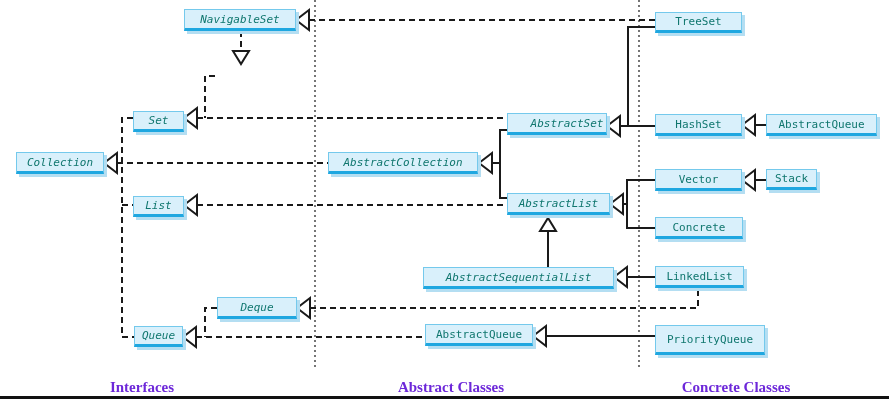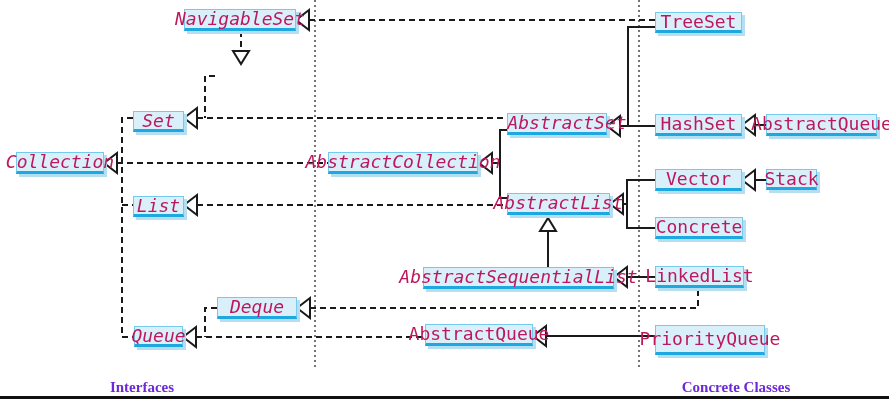--- a/index.html
+++ b/index.html
@@ -7,22 +7,22 @@
     position:relative; width:889px; height:403px; background:#ffffff;
     font-family:"DejaVu Sans Mono", monospace; overflow:hidden;
   }
   #wires { position:absolute; left:0; top:0; z-index:1; }
   .node {
     position:absolute; z-index:2; box-sizing:border-box;
     background:#d9f0fb;
     border:1px solid #74c9ec;
     border-bottom:3px solid #1fa7e0;
     box-shadow:3px 3px 0 #b4def2;
-    color:#be185d;
-    font-size:18px; line-height:1;
+    color:#0f766e;
+    font-size:11px; line-height:1;
     display:flex; align-items:center; justify-content:center;
     white-space:nowrap;
   }
   .node.iface { font-style:italic; }
   .col-label {
     position:absolute; z-index:2; top:379px; width:200px;
     text-align:center;
     font-family:"Liberation Serif", serif; font-weight:bold; font-size:15px;
     color:#6d28d9;
   }
@@ -104,16 +104,17 @@
   <div class="node" style="left:655px; top:12px;  width:87px;  height:21px;">TreeSet</div>
   <div class="node" style="left:655px; top:114px; width:87px;  height:22px;">HashSet</div>
   <div class="node" style="left:766px; top:114px; width:111px; height:22px;">AbstractQueue</div>
   <div class="node" style="left:655px; top:169px; width:87px;  height:22px;">Vector</div>
   <div class="node" style="left:766px; top:169px; width:51px;  height:21px;">Stack</div>
   <div class="node" style="left:655px; top:217px; width:88px;  height:22px;">Concrete</div>
   <div class="node" style="left:655px; top:266px; width:89px;  height:22px;">LinkedList</div>
   <div class="node" style="left:655px; top:325px; width:110px; height:30px;">PriorityQueue</div>
 
   <div class="col-label" style="left:42px;">Interfaces</div>
+  <div class="col-label" style="left:351px;">Abstract Classes</div>
   <div class="col-label" style="left:636px;">Concrete Classes</div>
 
   <div class="bottom-rule"></div>
 </div>
 
 </body></html>

